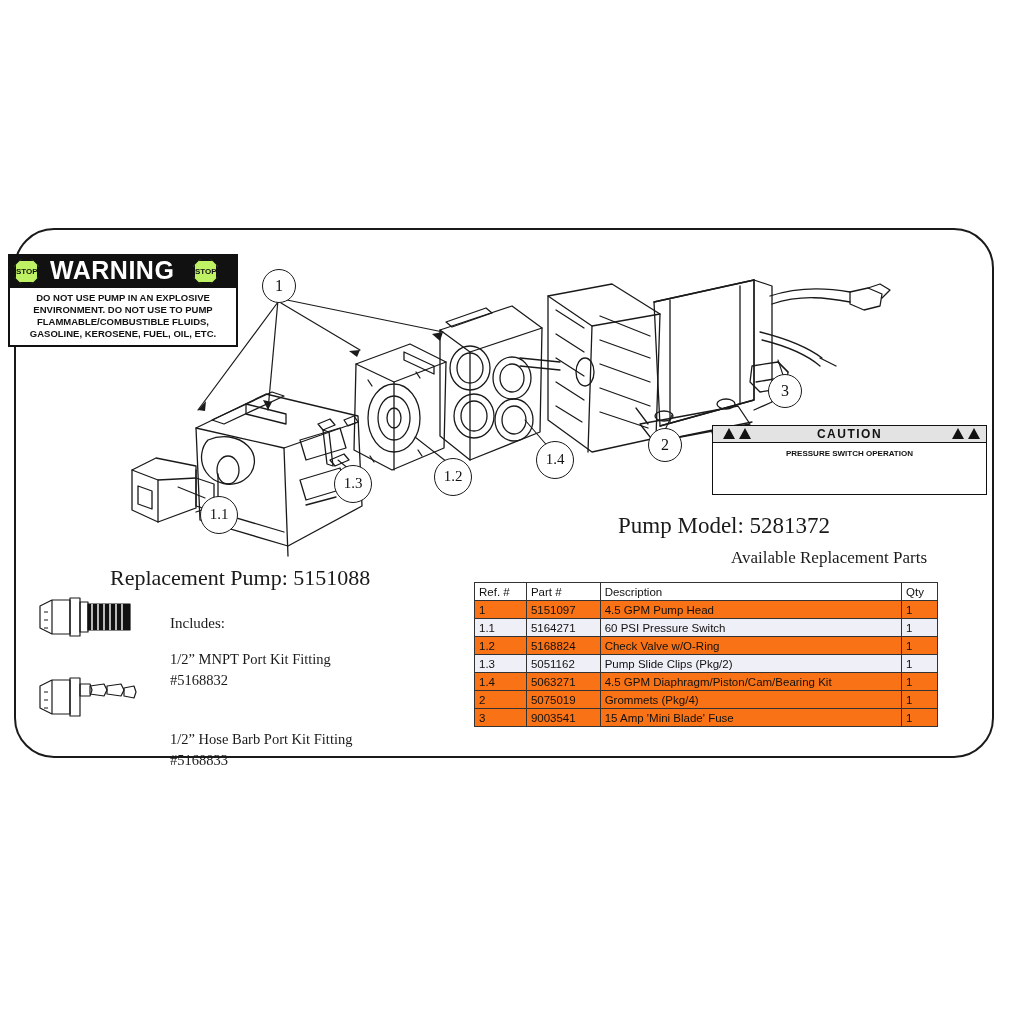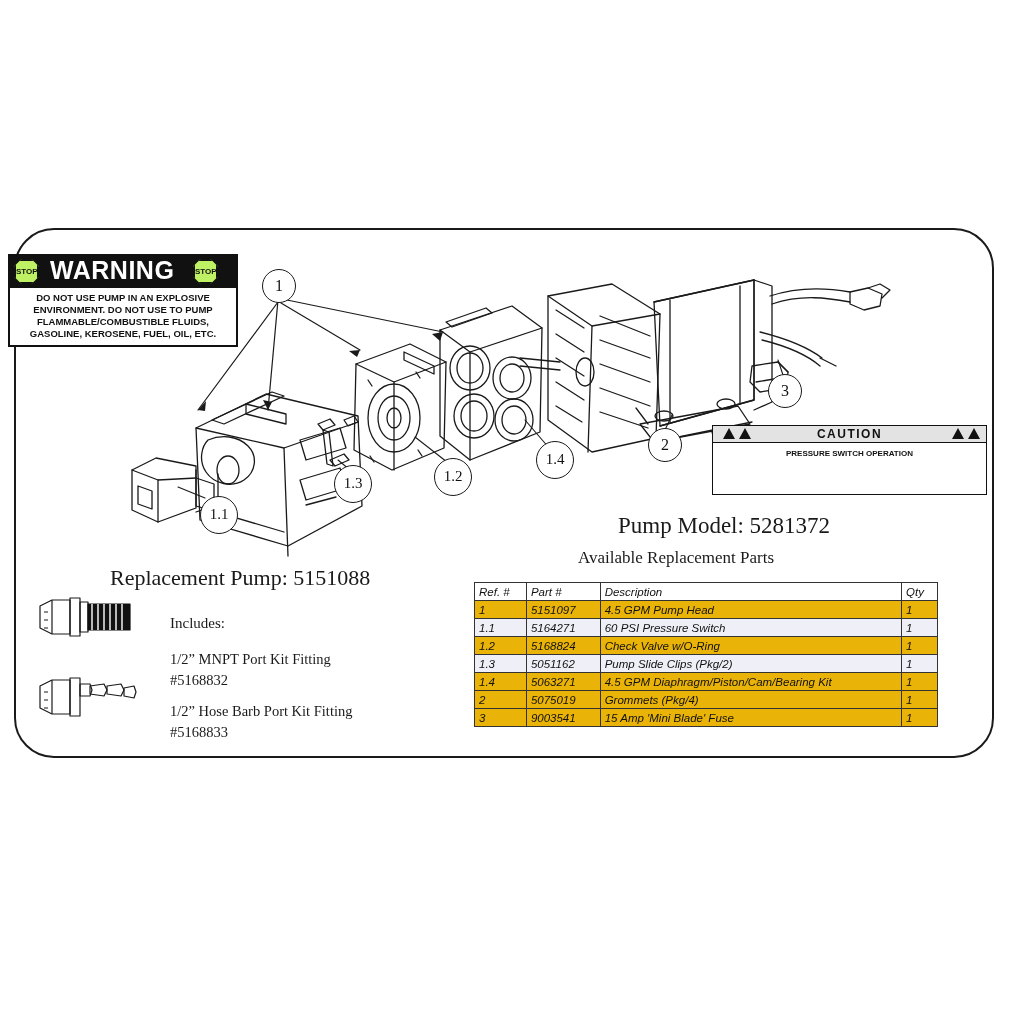--- a/index.html
+++ b/index.html
@@ -146,24 +146,24 @@
   .pump-model {
     position: absolute;
     left: 618px;
     top: 513px;
     font-size: 23px;
     color: #1a1a1a;
     font-family: "Liberation Serif", serif;
   }
   .avail-parts {
     position: absolute;
-    left: 578px;
+    left: 627px;
     top: 548px;
     width: 300px;
-    text-align: left;
+    text-align: right;
     font-size: 17px;
     color: #1a1a1a;
     font-family: "Liberation Serif", serif;
   }
   .repl-pump {
     position: absolute;
     left: 110px;
     top: 565px;
     font-size: 22px;
     color: #1a1a1a;
@@ -199,22 +199,21 @@
   
   .parts-table {
     position: absolute;
     left: 474px;
     top: 582px;
     width: 464px;
     border-collapse: collapse;
     font-family: "Liberation Sans", sans-serif;
     font-size: 11.5px;
     color: #111111;
-    background: #eab308;
-    font-style: italic;
+    background: #f97316;
   }
   .parts-table th, .parts-table td {
     border: 1px solid #333333;
     padding: 1px 4px;
     height: 18px;
     box-sizing: border-box;
     text-align: left;
     font-weight: normal;
     white-space: nowrap;
   }
@@ -412,21 +411,21 @@
   <div class="callout sub" style="left:536px; top:441px;">1.4</div>
   <div class="callout small" style="left:648px; top:428px;">2</div>
   <div class="callout small" style="left:768px; top:374px;">3</div>
 
   <div class="pump-model">Pump Model:  5281372</div>
   <div class="avail-parts">Available Replacement Parts</div>
   <div class="repl-pump">Replacement Pump:  5151088</div>
   <div class="includes">Includes:</div>
   <div class="fit-1" style="white-space:pre-line;">1/2” MNPT Port Kit Fitting
 #5168832</div>
-  <div class="fit-2" style="white-space:pre-line;">1/2” Hose Barb Port Kit Fitting
+  <div class="fit-2" style="white-space:pre-line;margin-top:28px;">1/2” Hose Barb Port Kit Fitting
 #5168833</div>
 
   <svg class="art" viewBox="0 0 1009 1009">
     <g fill="none" stroke="#1a1a1a" stroke-width="1.2" stroke-linejoin="round">
 
       <path d="M40 606 l12 -6 l18 0 l0 34 l-18 0 l-12 -6 z"></path>
       <path d="M52 600 l0 34"></path>
       <path d="M70 598 l10 0 l0 38 l-10 0 z"></path>
       <path d="M80 602 l8 0 l0 30 l-8 0 z"></path>
       <path d="M88 604 l42 0 l0 26 l-42 0 z" fill="#111111" stroke="#111111"></path>

